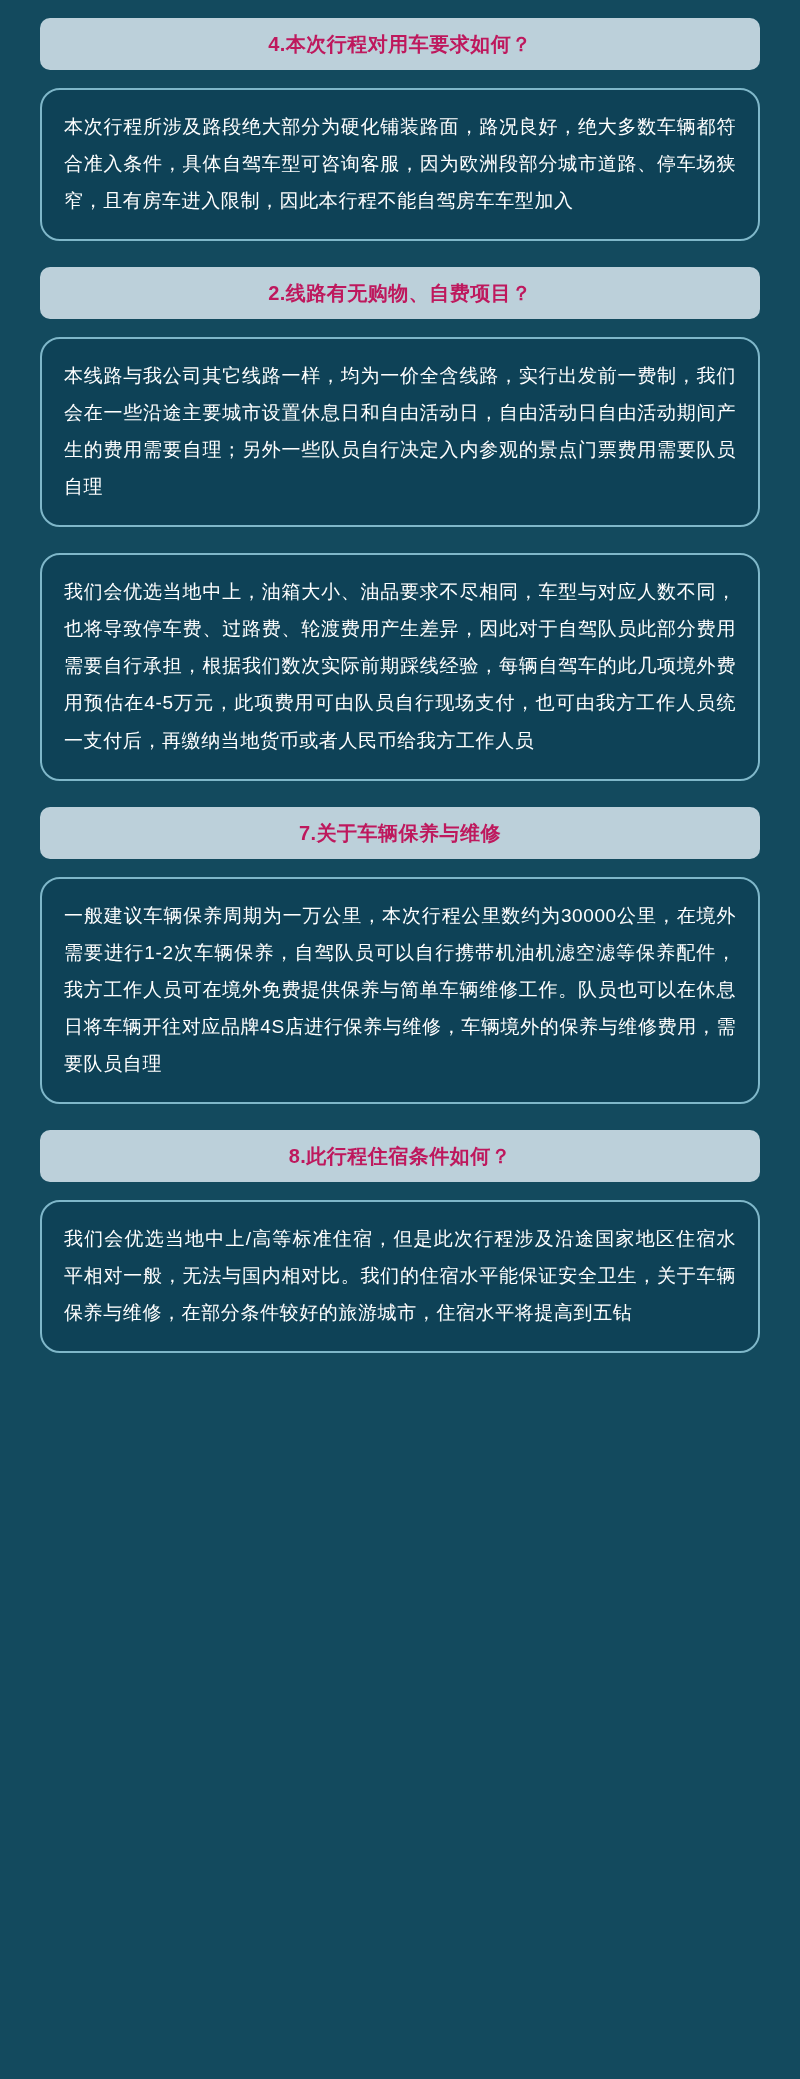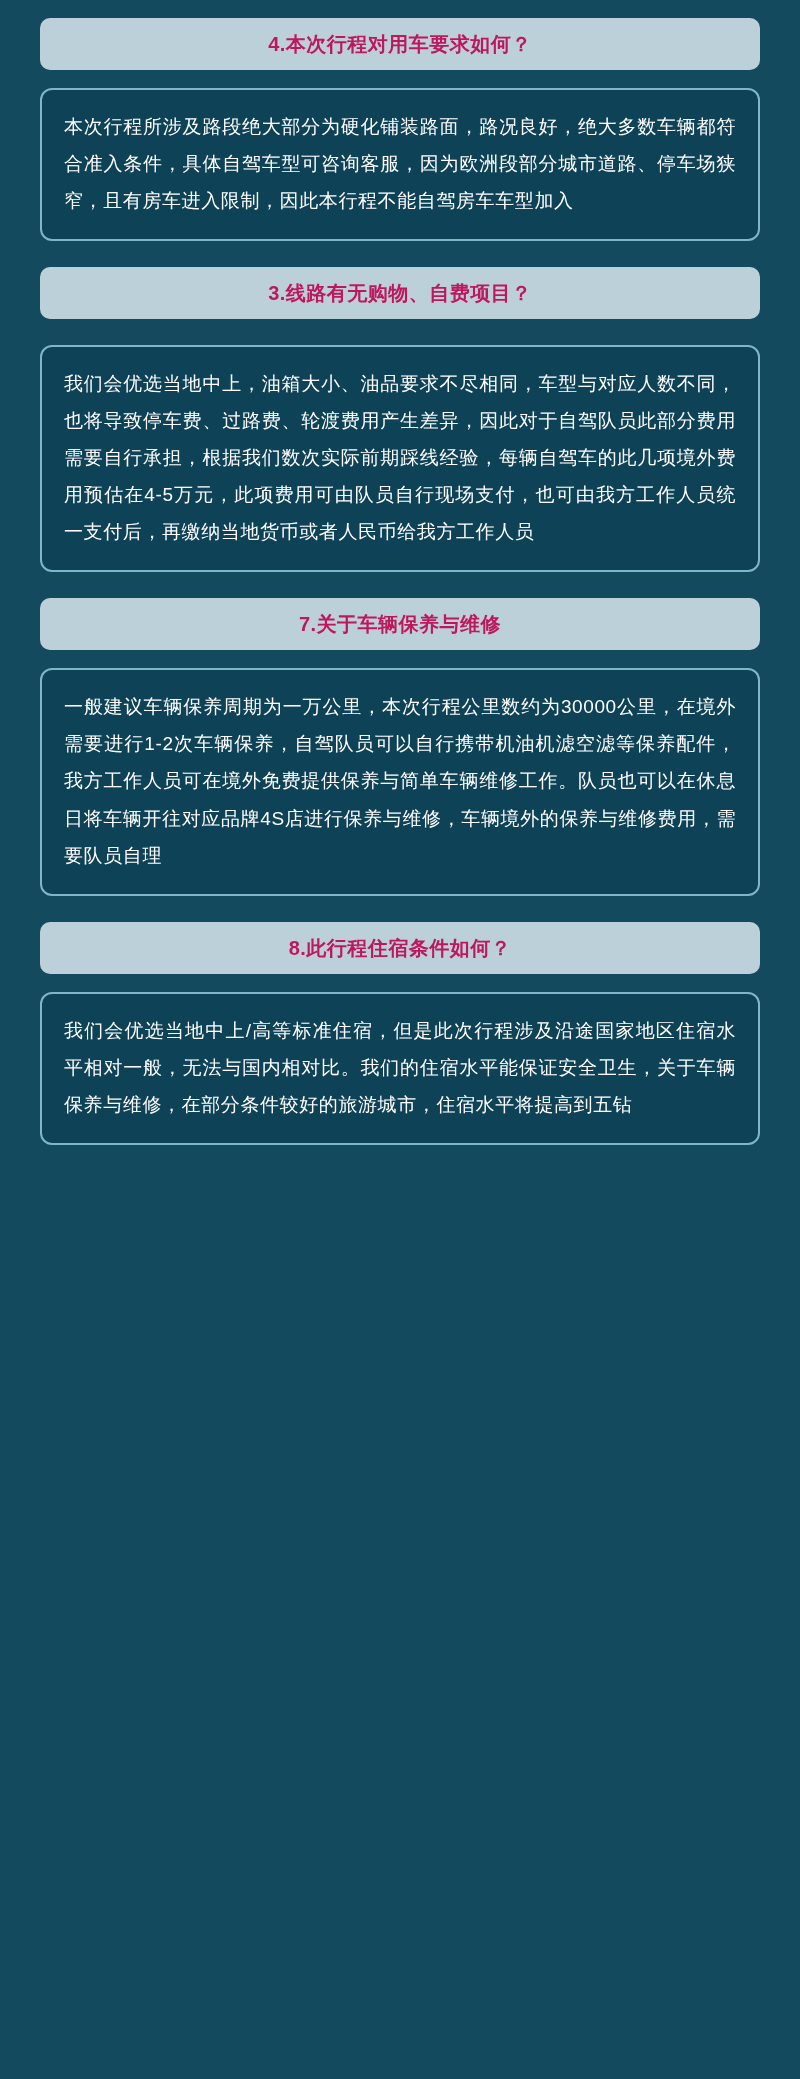--- a/index.html
+++ b/index.html
@@ -30,21 +30,21 @@
     text-align: center;
     line-height: 1.5;
     padding: 11px 22px;
     box-sizing: border-box;
     letter-spacing: 0.5px;
   }
   .faq-answer {
     margin-top: 18px;
     background: #0e4257;
     border: 2px solid #7fb7c9;
-    border-radius: 12px;
+    border-radius: 20px;
     color: #ffffff;
     font-size: 19px;
     line-height: 1.95;
     padding: 18px 22px 20px 22px;
     box-sizing: border-box;
     text-align: justify;
     letter-spacing: 0.6px;
   }
   .faq-block:last-child {
     margin-bottom: 16px;
@@ -54,21 +54,22 @@
 <body>
 
 <div class="page">
 
   <div class="faq-block">
     <div class="faq-question">4.本次行程对用车要求如何？</div>
     <div class="faq-answer">本次行程所涉及路段绝大部分为硬化铺装路面，路况良好，绝大多数车辆都符合准入条件，具体自驾车型可咨询客服，因为欧洲段部分城市道路、停车场狭窄，且有房车进入限制，因此本行程不能自驾房车车型加入</div>
   </div>
 
   <div class="faq-block">
-    <div class="faq-question">3.线路有无购物、自费项目？</div>
+    <div class="faq-question">2.线路有无购物、自费项目？</div>
+    <div class="faq-answer">本线路与我公司其它线路一样，均为一价全含线路，实行出发前一费制，我们会在一些沿途主要城市设置休息日和自由活动日，自由活动日自由活动期间产生的费用需要自理；另外一些队员自行决定入内参观的景点门票费用需要队员自理</div>
   </div>
 
   <div class="faq-block">
     <div class="faq-answer">我们会优选当地中上，油箱大小、油品要求不尽相同，车型与对应人数不同，也将导致停车费、过路费、轮渡费用产生差异，因此对于自驾队员此部分费用需要自行承担，根据我们数次实际前期踩线经验，每辆自驾车的此几项境外费用预估在4-5万元，此项费用可由队员自行现场支付，也可由我方工作人员统一支付后，再缴纳当地货币或者人民币给我方工作人员</div>
   </div>
 
   <div class="faq-block">
     <div class="faq-question">7.关于车辆保养与维修</div>
     <div class="faq-answer">一般建议车辆保养周期为一万公里，本次行程公里数约为30000公里，在境外需要进行1-2次车辆保养，自驾队员可以自行携带机油机滤空滤等保养配件，我方工作人员可在境外免费提供保养与简单车辆维修工作。队员也可以在休息日将车辆开往对应品牌4S店进行保养与维修，车辆境外的保养与维修费用，需要队员自理</div>
   </div>

